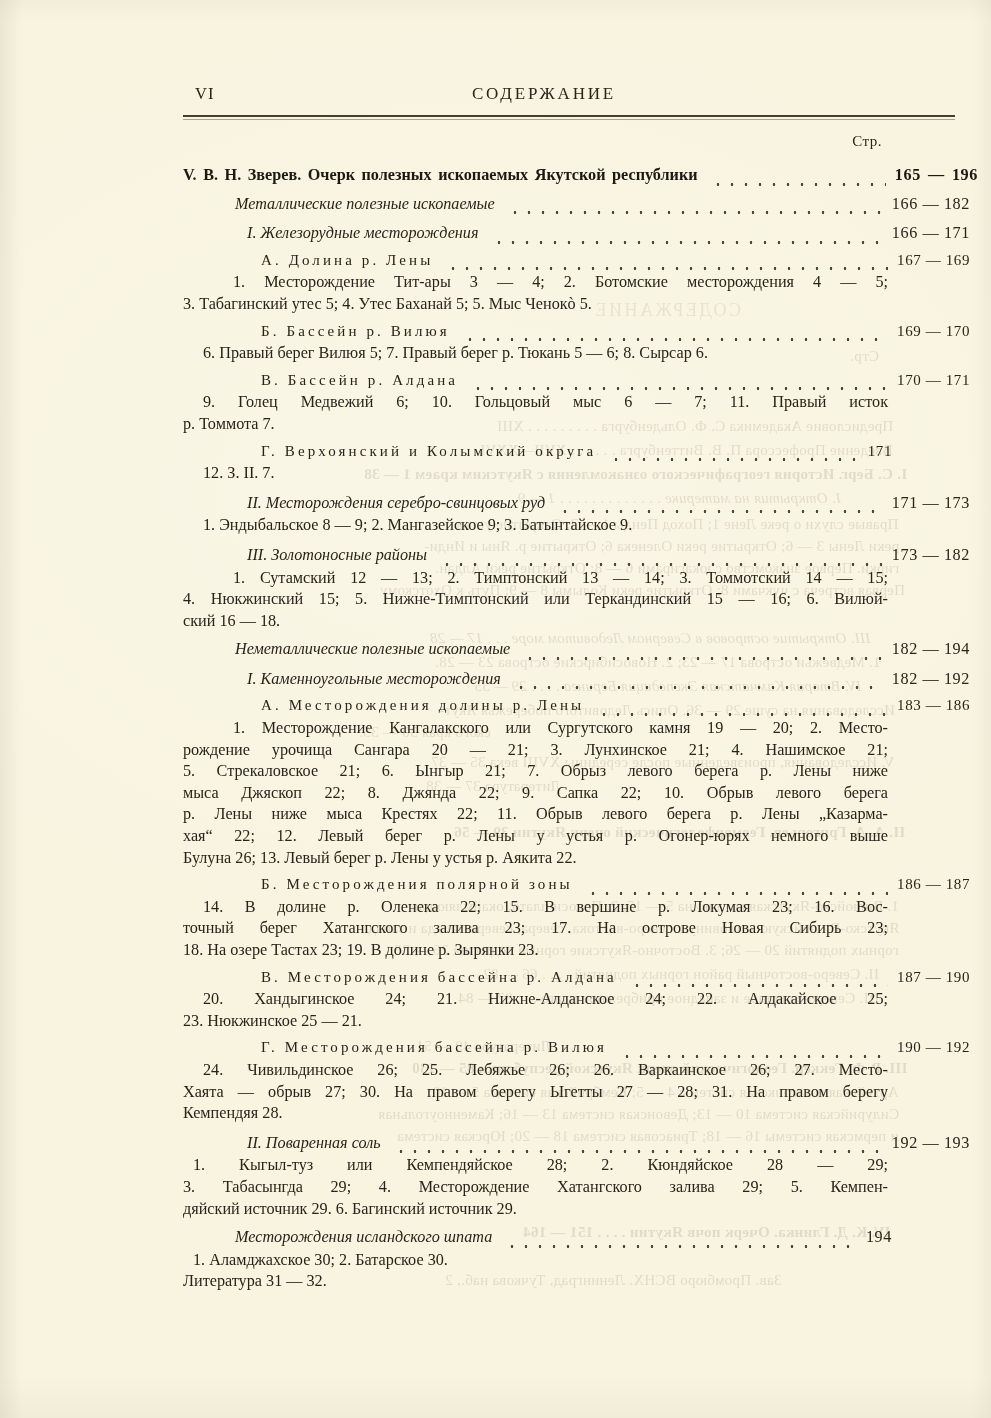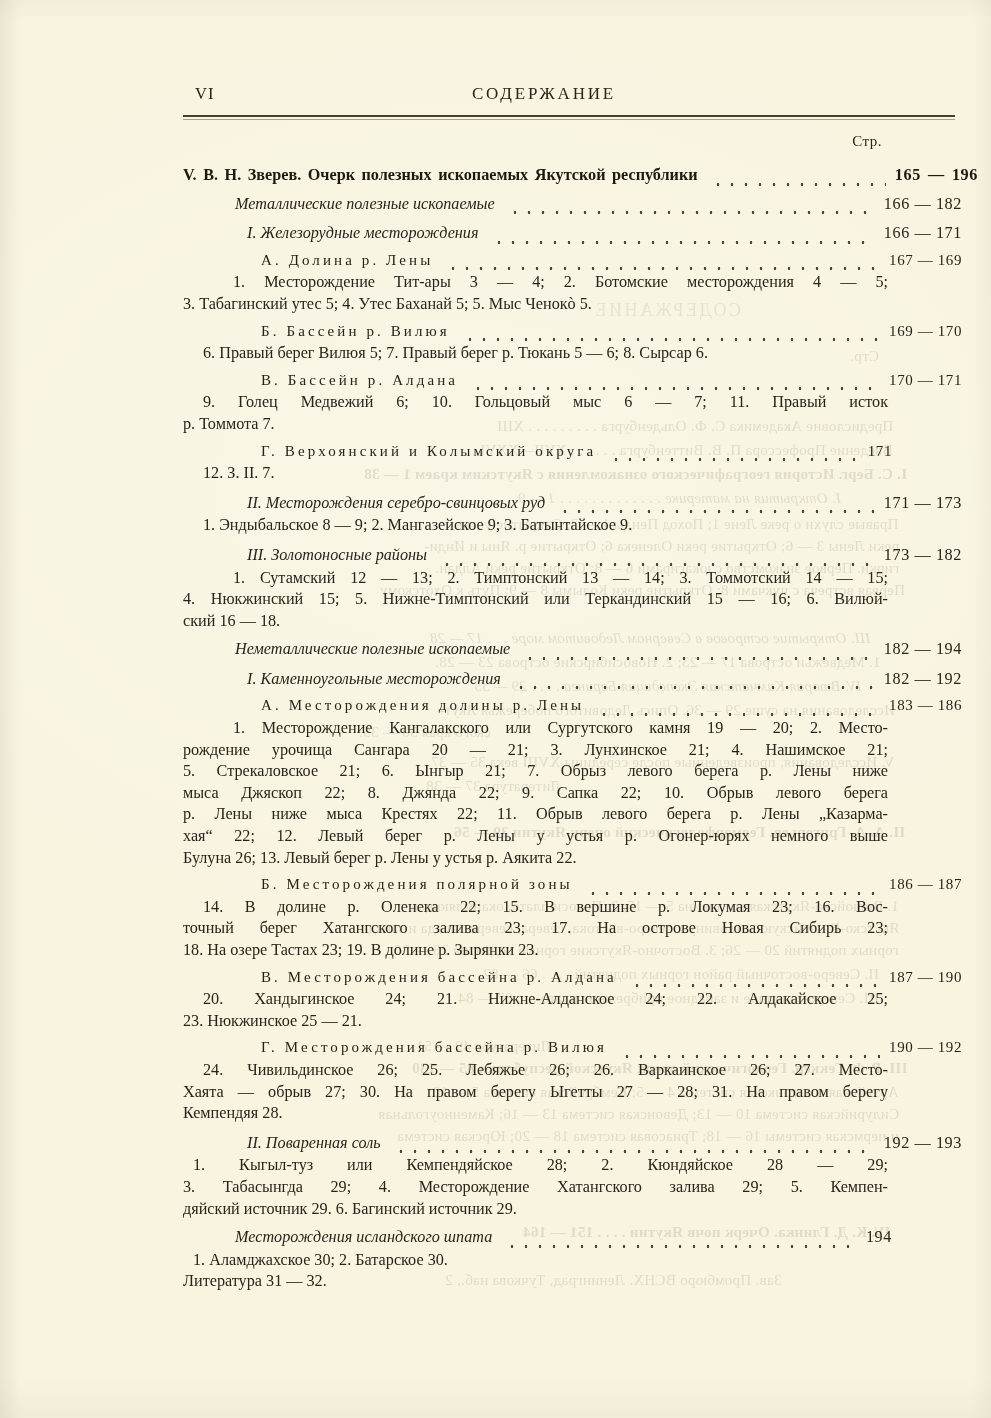--- a/index.html
+++ b/index.html
@@ -22,21 +22,21 @@
   .rule{width:772px;height:2px;margin-top:7px;border-top:2px solid #453f2e;border-bottom:1px solid rgba(69,63,46,.45);}
   .strrow{margin-top:13px;padding-right:96px;text-align:right;font-size:15px;height:18px;letter-spacing:.5px;}
   .toc{margin-top:13px;font-size:16.2px;line-height:21.6px;}
   .entry{display:flex;align-items:baseline;}
   .entry .t{white-space:nowrap;}
   .entry .lead{
     flex:1;min-width:10px;height:14px;align-self:flex-end;margin:0 9px 0 10px;
     background-image:radial-gradient(circle, rgba(41,36,27,.82) 1.25px, rgba(41,36,27,0) 1.55px);
     background-size:14px 5px;background-repeat:repeat-x;background-position:3px bottom;
   }
-  .entry .pg{white-space:nowrap;font-style:normal;font-weight:normal;letter-spacing:.6px;margin-right:16px;}
+  .entry .pg{white-space:nowrap;font-style:normal;font-weight:normal;letter-spacing:.6px;margin-right:8px;}
   .entry.article{font-weight:bold;color:#1d1912;word-spacing:2.5px;margin-top:14px;}
   .entry.article .pg{margin-right:0;font-weight:bold;}
   .entry.section{font-style:italic;margin-top:7px;}
   .entry.section .t{padding-left:52px;}
   .entry.subsection{font-style:italic;margin-top:8px;align-items:center;}
   .entry.subsection .t{padding-left:64px;}
   .entry.zone{margin-top:5px;font-size:15px;}
   .entry.zone .t{padding-left:78px;letter-spacing:3.1px;}
   .pg-short{margin-right:86px !important;}
   .para{width:705px;margin-top:1px;}

